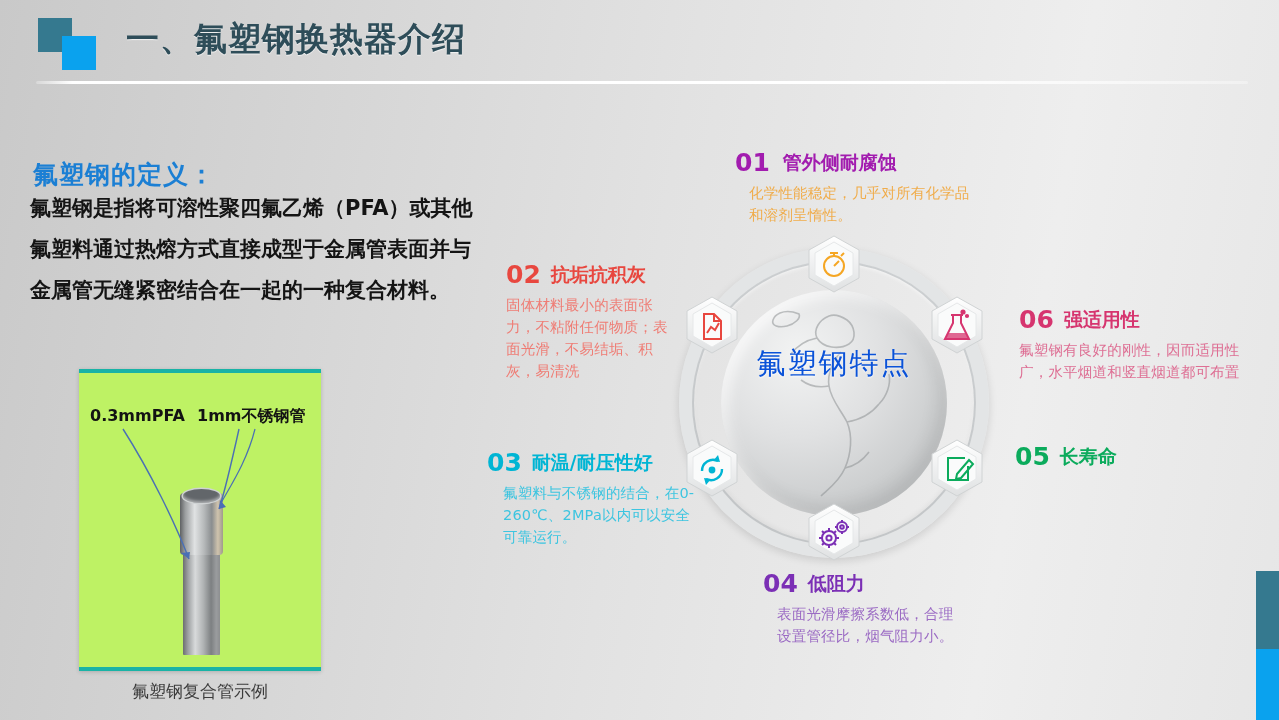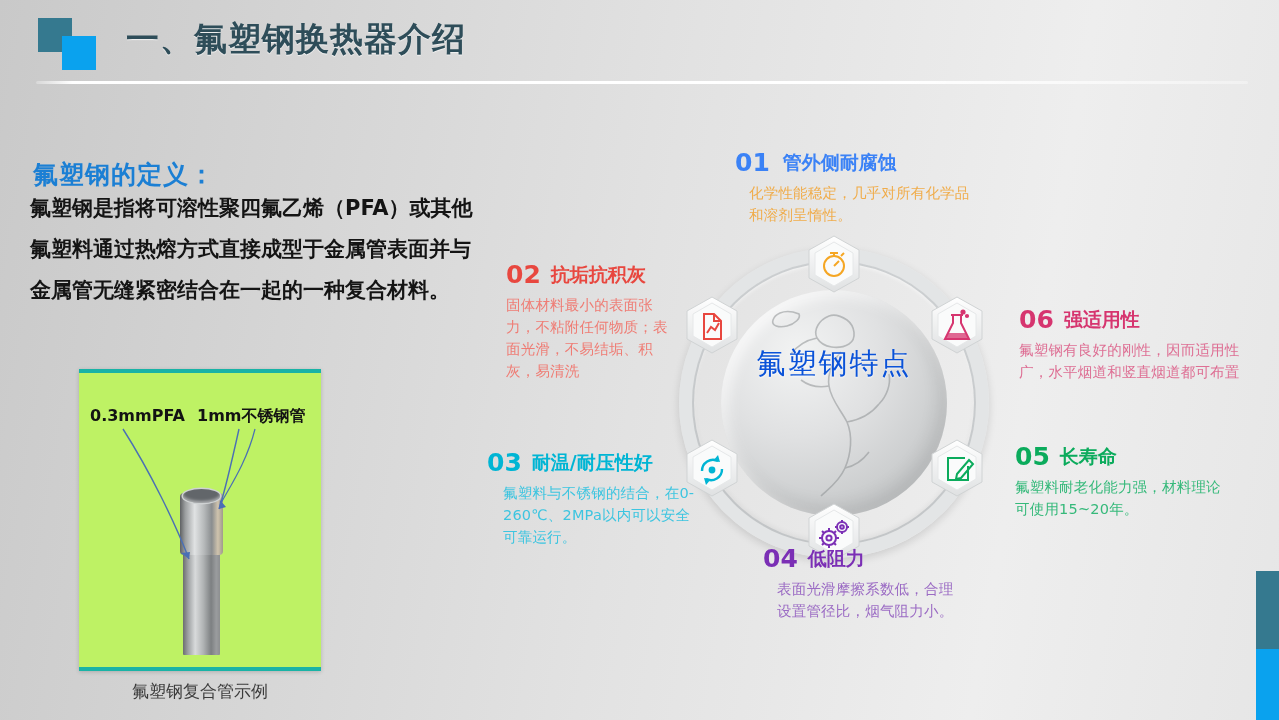--- a/index.html
+++ b/index.html
@@ -118,30 +118,30 @@
     margin-left:10px; white-space:nowrap;
   }
   .item .body {
     margin-top:5px; font-size:14.5px; line-height:22px; letter-spacing:.2px;
   }
 
   
   .i01 { left:249px; top:28px; width:235px; }
   .i02 { left:20px; top:140px; width:175px; }
   .i03 { left:1px; top:328px; width:210px; }
-  .i04 { left:277px; top:424px; width:200px; }
+  .i04 { left:277px; top:449px; width:200px; }
   .i05 { left:529px; top:322px; width:210px; }
   .i06 { left:533px; top:185px; width:245px; }
   .i01 .body, .i04 .body { margin-left:14px; }
   .i03 .body { margin-left:16px; }
   .i01 .ttl { margin-left:13px; }
   .i06 .ttl { }
 
   
-  .c-orange .num, .c-orange .ttl { color:#3b82f6; }
+  .c-orange .num, .c-orange .ttl { color:#a21caf; }
   .c-orange .body { color:#f0ac4a; }
   .c-red .num, .c-red .ttl { color:#e8473f; }
   .c-red .body { color:#ef7c74; }
   .c-cyan .num, .c-cyan .ttl { color:#00b5d4; }
   .c-cyan .body { color:#3dc5e0; }
   .c-purple .num, .c-purple .ttl { color:#7b2fb5; }
   .c-purple .body { color:#9b6bc4; }
   .c-green .num, .c-green .ttl { color:#0bab5c; }
   .c-green .body { color:#35b97a; }
   .c-pink .num, .c-pink .ttl { color:#d6356f; }
@@ -309,21 +309,20 @@
     <div>
       <span class="num">04</span><span class="ttl">低阻力</span>
     </div>
     <div class="body">表面光滑摩擦系数低，合理设置管径比，烟气阻力小。</div>
   </div>
 
   <div class="item i05 c-green">
     <div>
       <span class="num">05</span><span class="ttl">长寿命</span>
     </div>
-    <div class="body">氟塑料耐老化能力强，材料理论可使用15~20年。</div>
   </div>
 
   <div class="item i06 c-pink">
     <div>
       <span class="num">06</span><span class="ttl">强适用性</span>
     </div>
     <div class="body">氟塑钢有良好的刚性，因而适用性广，水平烟道和竖直烟道都可布置</div>
   </div>
 
 </div>

